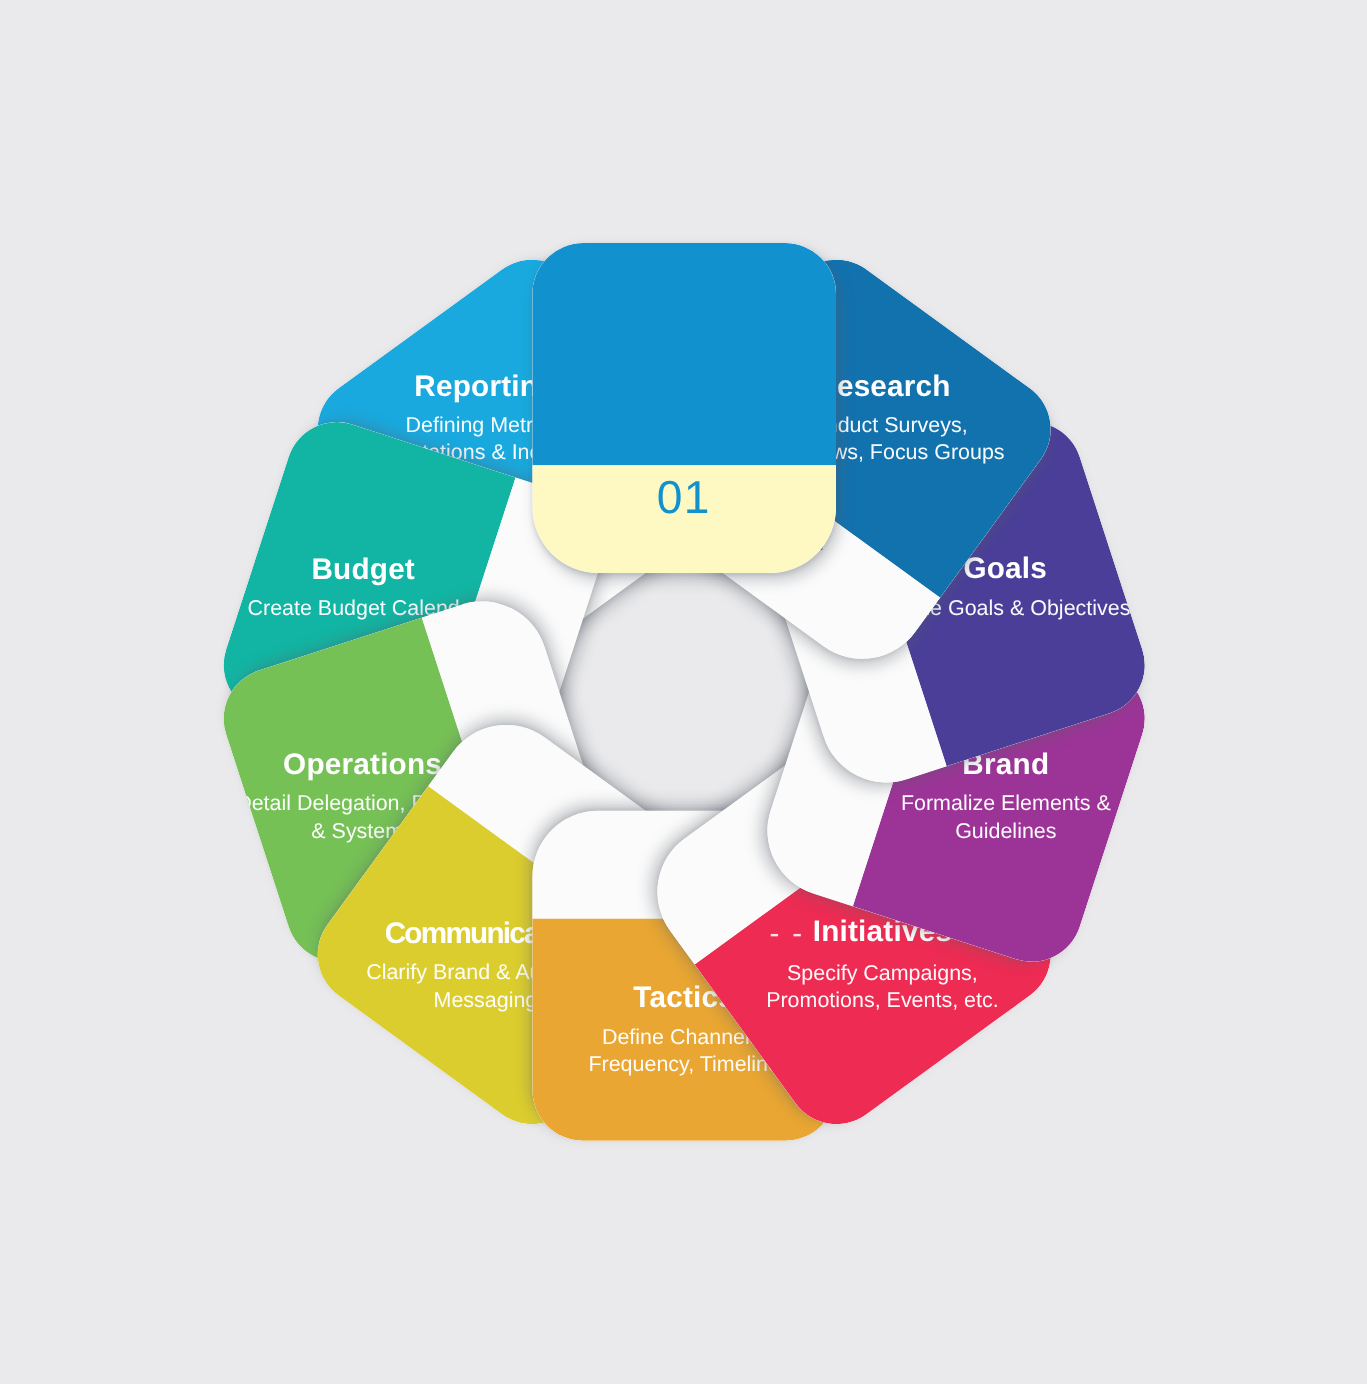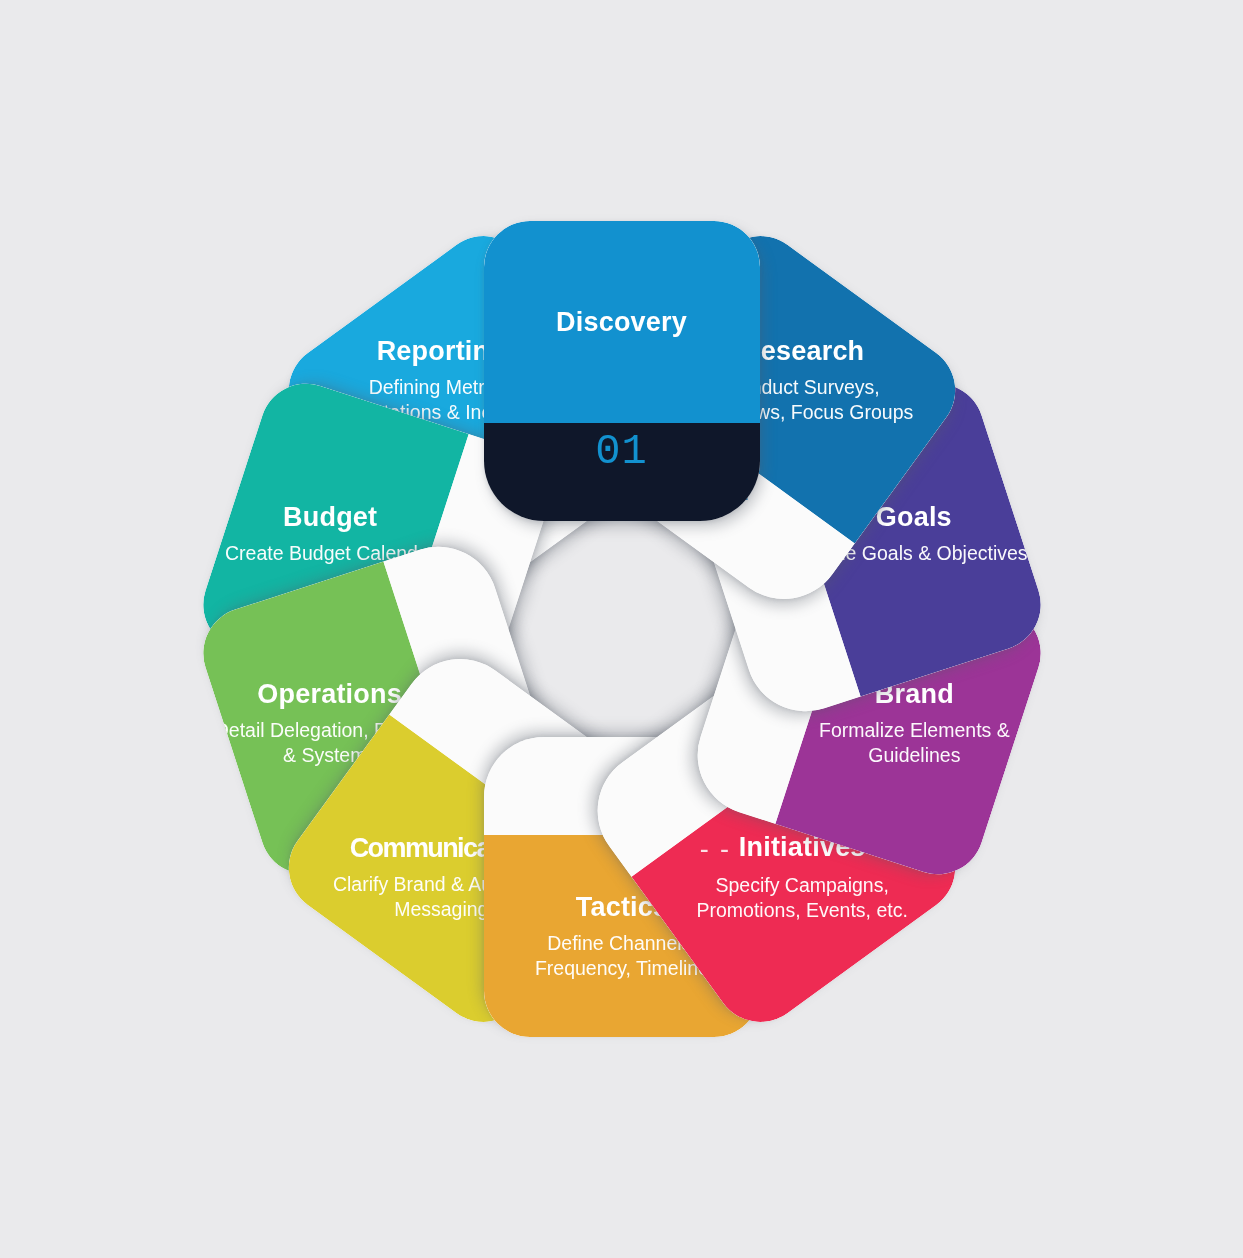--- a/index.html
+++ b/index.html
@@ -135,24 +135,23 @@
   }
 </style>
 </head>
 <body>
 
 <div id="diagram">
     <div class="petal" style="transform: rotate(0deg); z-index: 20;">
       <div class="petal-inner">
         <div class="petal-face" style="background: rgb(18, 145, 207);">
           <div class="petal-text-rot" style="transform: rotate(0deg);">
-            <div class="petal-title">Discovery</div>
-          </div>
-        </div>
-        <div class="petal-num-band" style="background: #0f172a; font-family: Liberation Mono, monospace;">
+          </div>
+        </div>
+        <div class="petal-num-band" style="background: #fef9c3;">
           <div class="petal-num" style="color: rgb(18, 145, 207); transform: rotate(0deg);">01</div>
         </div>
       </div>
     </div>
     <div class="petal" style="transform: rotate(36deg); z-index: 19;">
       <div class="petal-inner">
         <div class="petal-face" style="background: rgb(18, 114, 174);">
           <div class="petal-text-rot" style="transform: rotate(-36deg);">
             <div class="petal-title">Research</div>
             <div class="petal-desc">Conduct Surveys, Interviews, Focus Groups</div>

